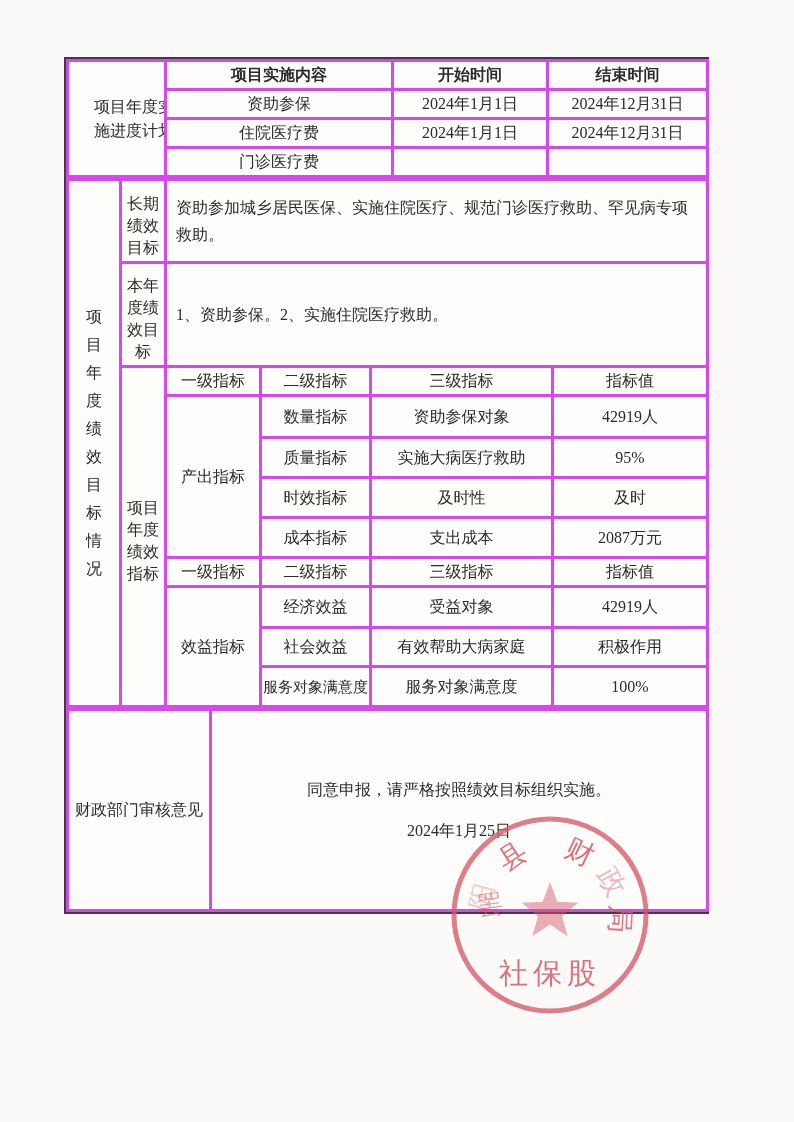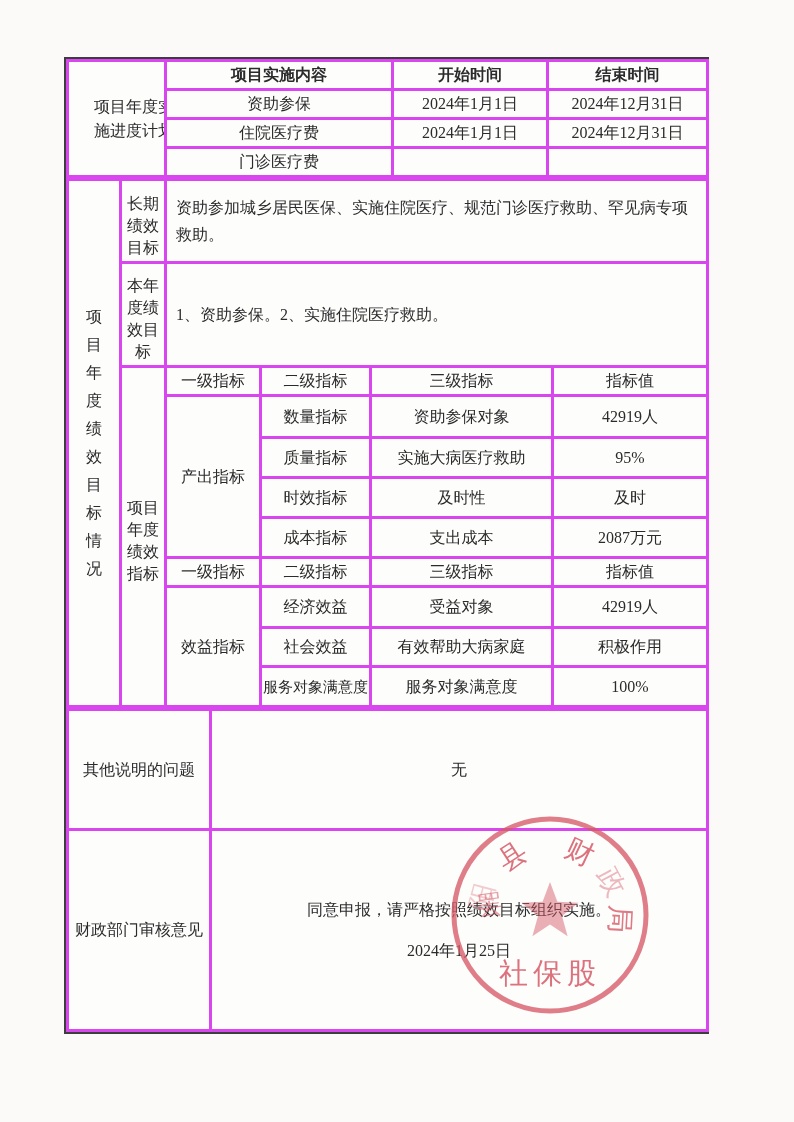--- a/index.html
+++ b/index.html
@@ -153,24 +153,20 @@
     </tr>
   </tbody>
     </table>
 
   <table>
     <colgroup>
         <col style="width:143px">
         <col style="width:497px">
       </colgroup>
     <tbody>
-        <tr style="height:120px">
-      <td>其他说明的问题</td>
-      <td class="notecell">无</td>
-    </tr>
     <tr style="height:201px">
       <td>财政部门审核意见</td>
       <td class="reviewcell">
         <div class="review-lines">
           <span>同意申报，请严格按照绩效目标组织实施。</span>
           <span>2024年1月25日</span>
         </div>
       </td>
     </tr>
   </tbody>

